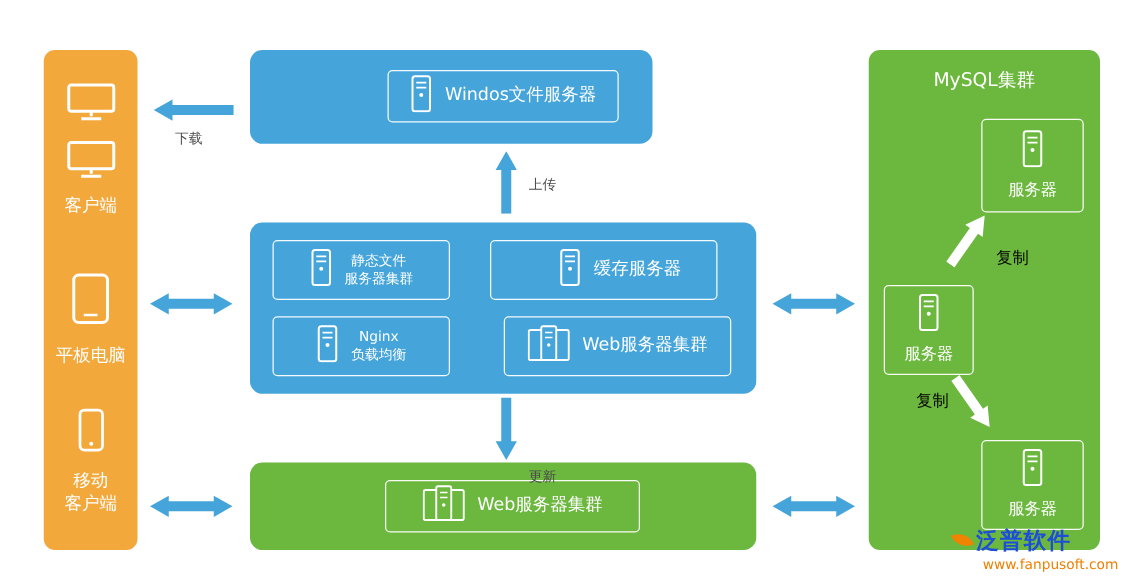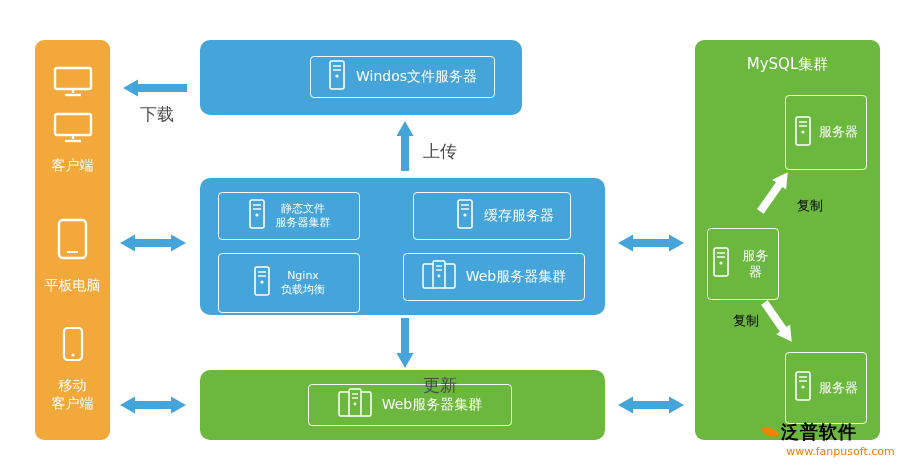--- a/index.html
+++ b/index.html
@@ -17,29 +17,29 @@
     position:absolute; border:1px solid rgba(255,255,255,.95); border-radius:4px;
     display:flex; align-items:center; justify-content:center; gap:10px; color:#fff;
   }
   .white-box .txt { font-size:14px; color:#fff; line-height:1.25; text-align:center; }
   .white-box .txt .ln { display:block; font-size:11px; }
 
   .lbl { position:absolute; width:100%; text-align:center; color:#fff; font-size:14px; line-height:1.3; }
 
   .arrow { position:absolute; }
   .arrow svg { display:block; }
-  .arrow-label { position:absolute; color:#4a4a4a; font-size:17px;font-family:Liberation Mono, monospace; }
+  .arrow-label { position:absolute; color:#4a4a4a; font-size:11px;font-family:Liberation Mono, monospace; }
   .rep-label { position:absolute; color:#000000; font-size:13px; }
 
-  .vbox { flex-direction:row; gap:7px; padding:8px 4px; }
+  .vbox { flex-direction:column; gap:7px; padding:8px 4px; }
   .vbox .txt { font-size:13px; }
 
   .watermark { position:absolute; left:763px; top:420px; width:135px; }
   .wm-row { display:flex; align-items:center; gap:4px; }
-  .wm-brand { font-size:18px; font-weight:bold; color:#000000; letter-spacing:1px; }
+  .wm-brand { font-size:18px; font-weight:bold; color:#1d4ed8; letter-spacing:1px; }
   .leaf { display:inline-block; width:14px; height:14px; background:#f08300; border-radius:0 100% 0 100%; transform:rotate(-25deg); }
   .wm-url { font-size:11px; color:#ee7f01; margin-top:1px; padding-left:20px;text-align:center; }
 </style>
 </head>
 <body>
 
 <div class="stage">
 
   <div class="panel orange" style="left:35px; top:40px; width:75px; height:400px;">
     <div class="abs" style="left:18px; top:26px;">
@@ -101,33 +101,33 @@
             <line x1="5" y1="10" x2="13" y2="10" stroke="#fff" stroke-width="1.4"></line>
             <circle cx="9" cy="16" r="1.6" fill="#fff"></circle>
           </svg>
       </span>
       <span class="txt">
         <span class="ln">静态文件</span>
         <span class="ln">服务器集群</span>
       </span>
     </div>
 
-    <div class="white-box" style="left:213px; top:14px; width:158px; height:48px;padding-left:26px;">
+    <div class="white-box" style="left:192px; top:14px; width:182px; height:48px;padding-left:26px;">
       <span>
         <svg width="18" height="30" viewBox="0 0 18 30">
             <rect x="2" y="1" width="14" height="28" rx="2" fill="none" stroke="#fff" stroke-width="1.6"></rect>
             <line x1="5" y1="6" x2="13" y2="6" stroke="#fff" stroke-width="1.4"></line>
             <line x1="5" y1="10" x2="13" y2="10" stroke="#fff" stroke-width="1.4"></line>
             <circle cx="9" cy="16" r="1.6" fill="#fff"></circle>
           </svg>
       </span>
       <span class="txt">缓存服务器</span>
     </div>
 
-    <div class="white-box" style="left:18px; top:75px; width:142px; height:60px;">
+    <div class="white-box" style="left:18px; top:75px; width:142px; height:48px;">
       <span>
         <svg width="18" height="30" viewBox="0 0 18 30">
             <rect x="2" y="1" width="14" height="28" rx="2" fill="none" stroke="#fff" stroke-width="1.6"></rect>
             <line x1="5" y1="6" x2="13" y2="6" stroke="#fff" stroke-width="1.4"></line>
             <line x1="5" y1="10" x2="13" y2="10" stroke="#fff" stroke-width="1.4"></line>
             <circle cx="9" cy="16" r="1.6" fill="#fff"></circle>
           </svg>
       </span>
       <span class="txt">
         <span class="ln">Nginx</span>

